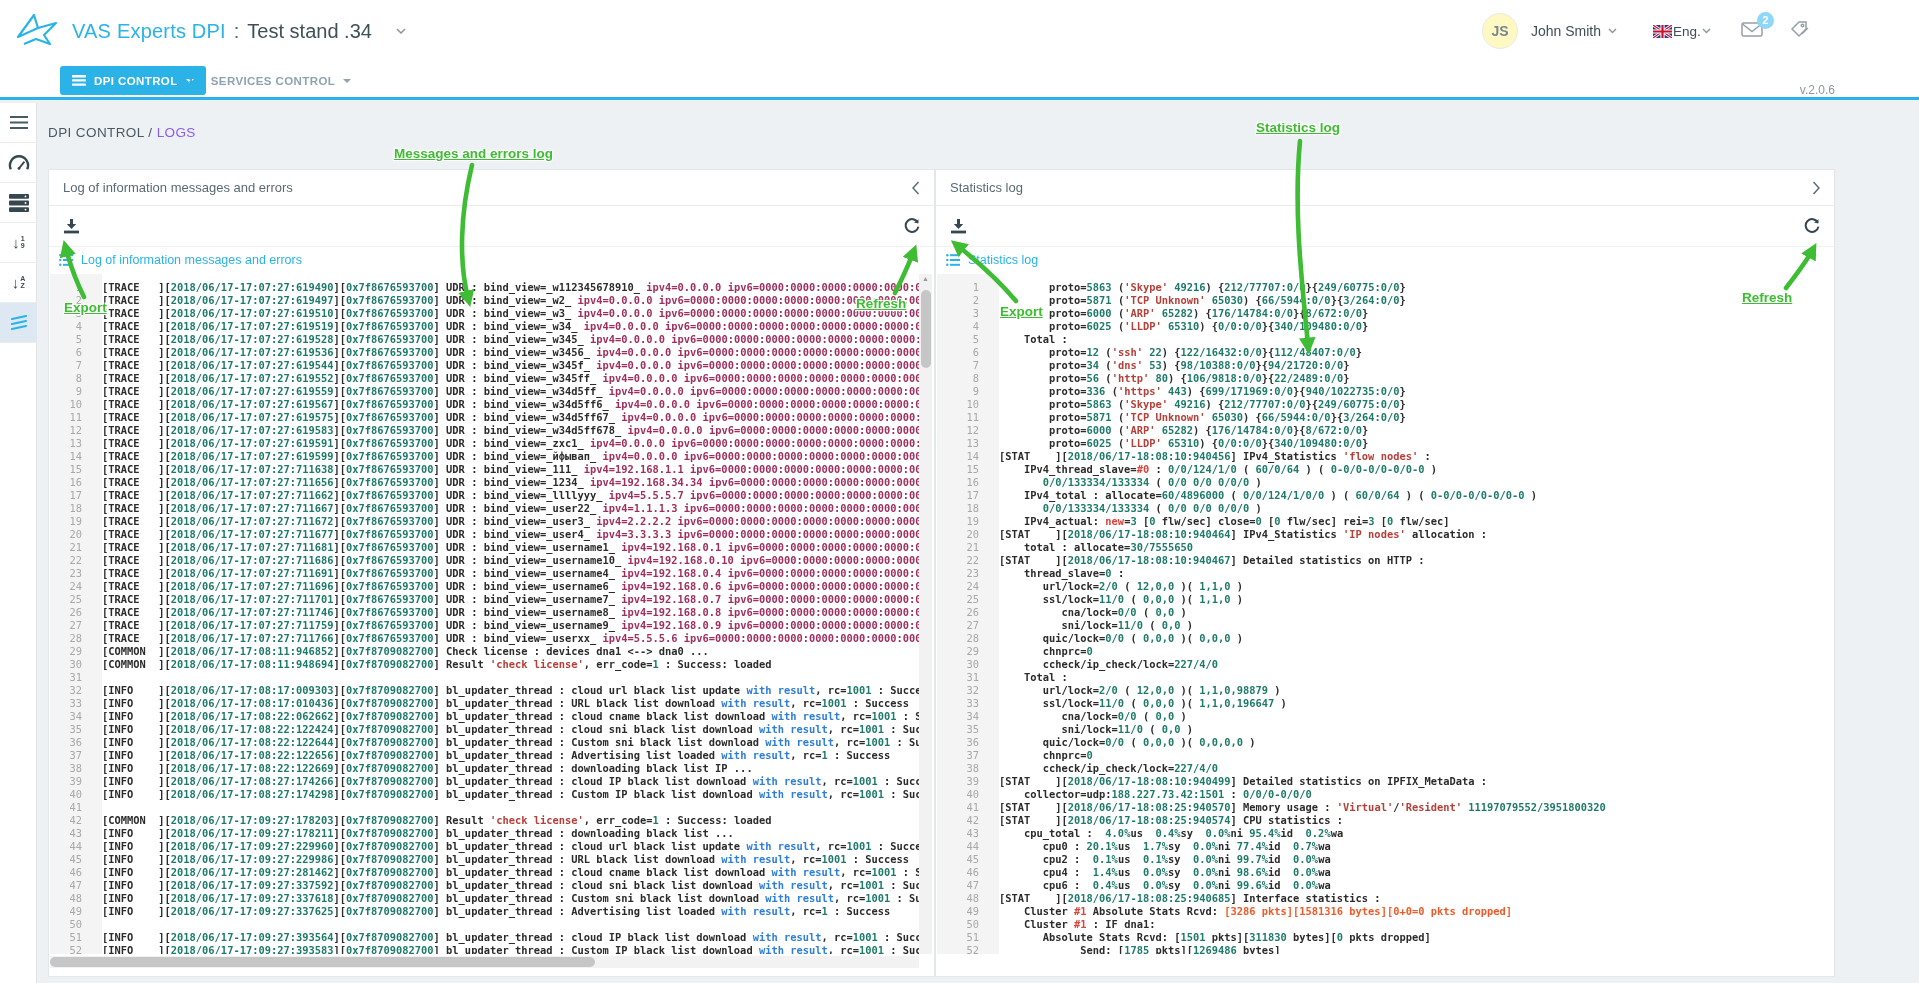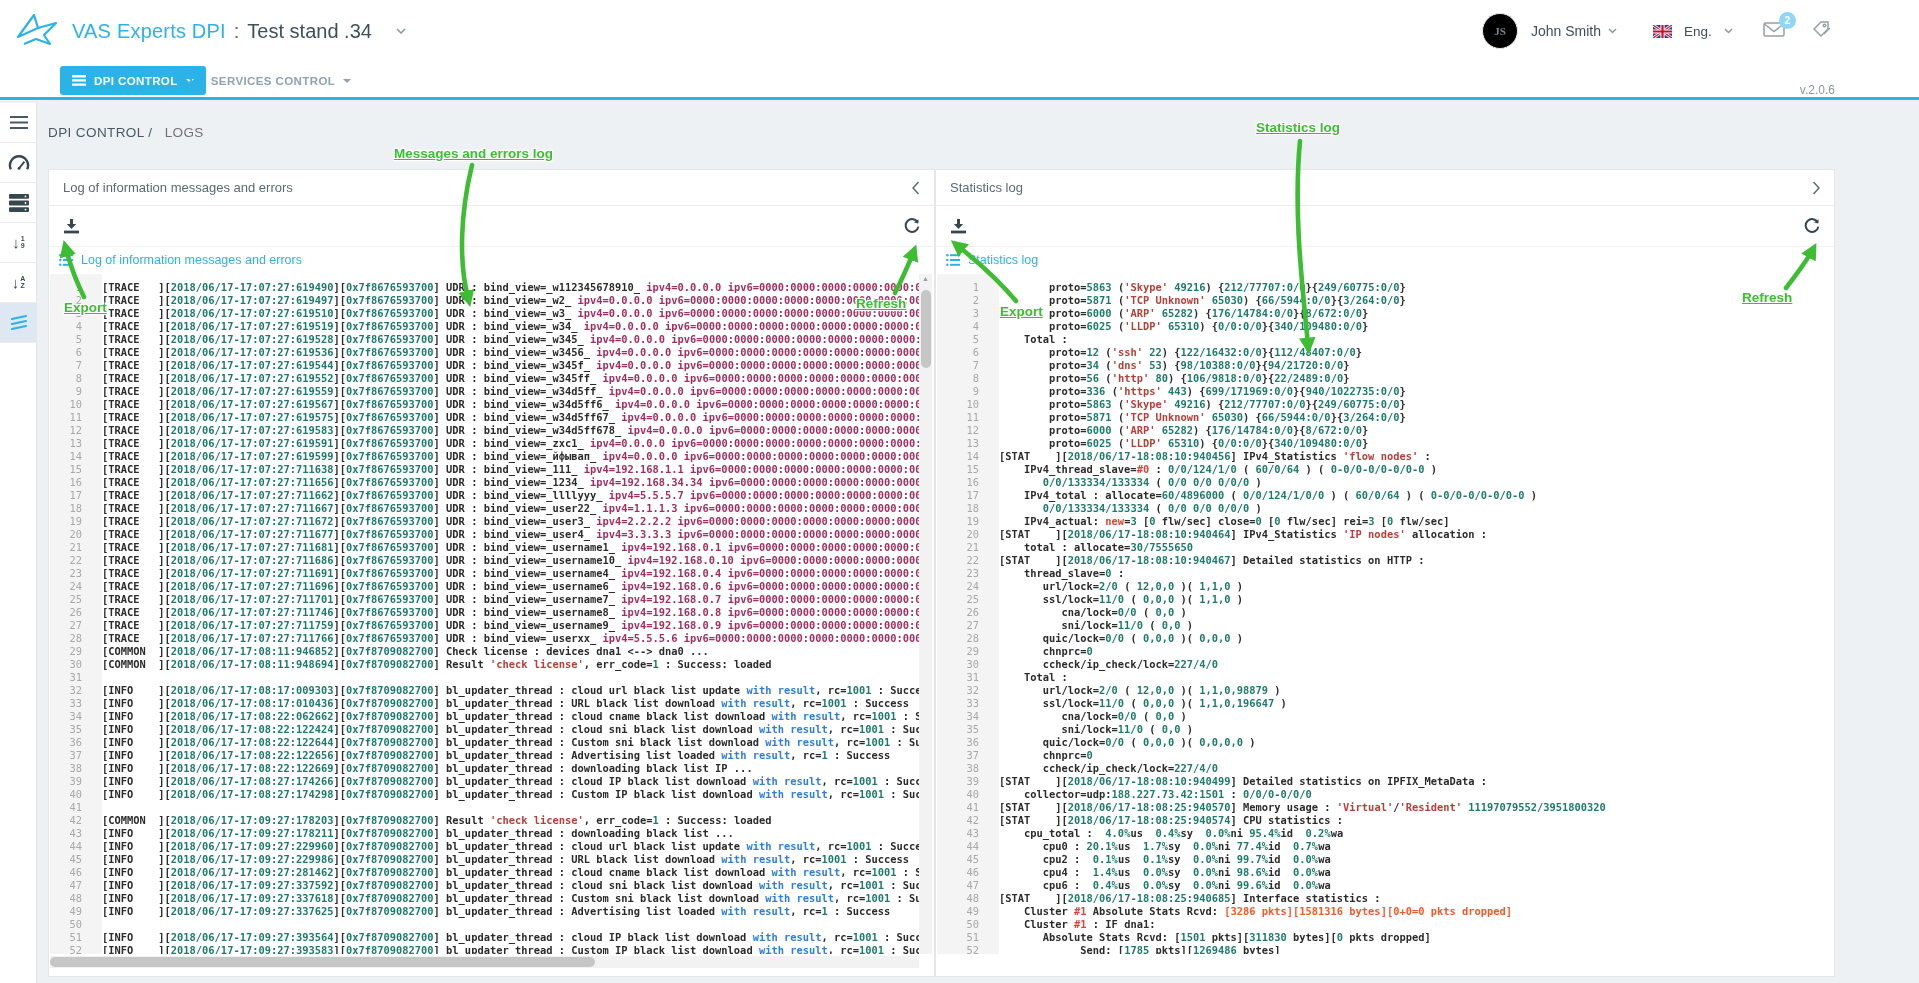--- a/index.html
+++ b/index.html
@@ -10,23 +10,23 @@
   
   .topbar { position:absolute; left:0; top:0; width:1919px; height:62px; background:#fff; z-index:5; }
   .brandwrap { position:absolute; left:14px; top:0; height:62px; display:flex; align-items:center; }
   .logo { margin-right:12px; display:inline-flex; cursor:pointer; }
   .brand { color:#2bb3e8; font-size:20px; letter-spacing:.2px; }
   .colon { color:#55646d; font-size:20px; margin:0 8px; }
   .stand { color:#3f5059; font-size:20px; display:inline-flex; align-items:center; gap:24px; cursor:pointer; }
   .usercluster { position:absolute; left:1482px; top:0; height:62px; display:flex; align-items:center; }
   .avatar { width:36px; height:36px; border:1.5px solid #e7eaec; border-radius:50%;
             display:flex; align-items:center; justify-content:center;
-            color:#78868f; font-size:11px; font-weight:bold; background:#000000;font-family:Liberation Serif, serif; }
+            color:#78868f; font-size:14px; font-weight:bold; background:#fef9c3; }
   .uname { margin-left:13px; color:#3f4e57; font-size:14px; display:inline-flex; align-items:center; gap:7px; cursor:pointer; }
-  .flagwrap { margin-left:36px; display:inline-flex; align-items:center; gap:12px; cursor:pointer; }
+  .flagwrap { margin-left:36px; display:inline-flex; align-items:center; gap:1px; cursor:pointer; }
   .lang { color:#3f4e57; font-size:13.5px; }
   .mailwrap { margin-left:30px; position:relative; cursor:pointer; }
   .badge { position:absolute; top:-10px; right:-11px; width:17px; height:17px; border-radius:50%;
            background:#8ed7f6; color:#fff; font-size:10.5px; font-weight:bold;
            display:flex; align-items:center; justify-content:center; }
   .tagwrap { margin-left:27px; cursor:pointer; }
 
   
   .navbar { position:absolute; left:0; top:62px; width:1919px; height:38px; background:#fff;
             border-bottom:3px solid #2bb3e8; z-index:5; }
@@ -49,21 +49,21 @@
   .sb-item { width:37px; height:40px; display:flex; align-items:center; justify-content:center;
              border-bottom:1px solid #ececec; cursor:pointer; color:#3c4a52; }
   .sb-item.active { background:#dde8f2; }
   .sorticon { display:flex; align-items:center; gap:1px; font-weight:bold; color:#3c4a52; }
   .sorticon .arr { font-size:15px; }
   .sorticon .nums { font-size:7px; line-height:6.5px; text-align:center; }
 
   
   .content { position:absolute; left:37px; top:103px; right:0; bottom:0; background:#eef1f4; }
   .breadcrumb { position:absolute; left:11px; top:22px; font-size:13.5px; letter-spacing:.4px; color:#4a5a64; }
-  .breadcrumb .bc-page { color:#737373; cursor:pointer;margin-left:8px; }
+  .breadcrumb .bc-page { color:#8b5cf6; cursor:pointer; }
   .breadcrumb .bc-section { cursor:pointer; }
 
   .card { position:absolute; top:66px; height:808px; background:#fff; border:1px solid #e4e7e9; }
   .card-left  { left:11px;  width:887px; }
   .card-right { left:898px; width:900px; }
 
   .phead { height:36px; display:flex; align-items:center; justify-content:space-between;
            padding:0 14px; border-bottom:1px solid #ebebeb; }
   .ptitle { color:#5a6a74; font-size:13px; }
   .pchev { display:inline-flex; cursor:pointer; }

